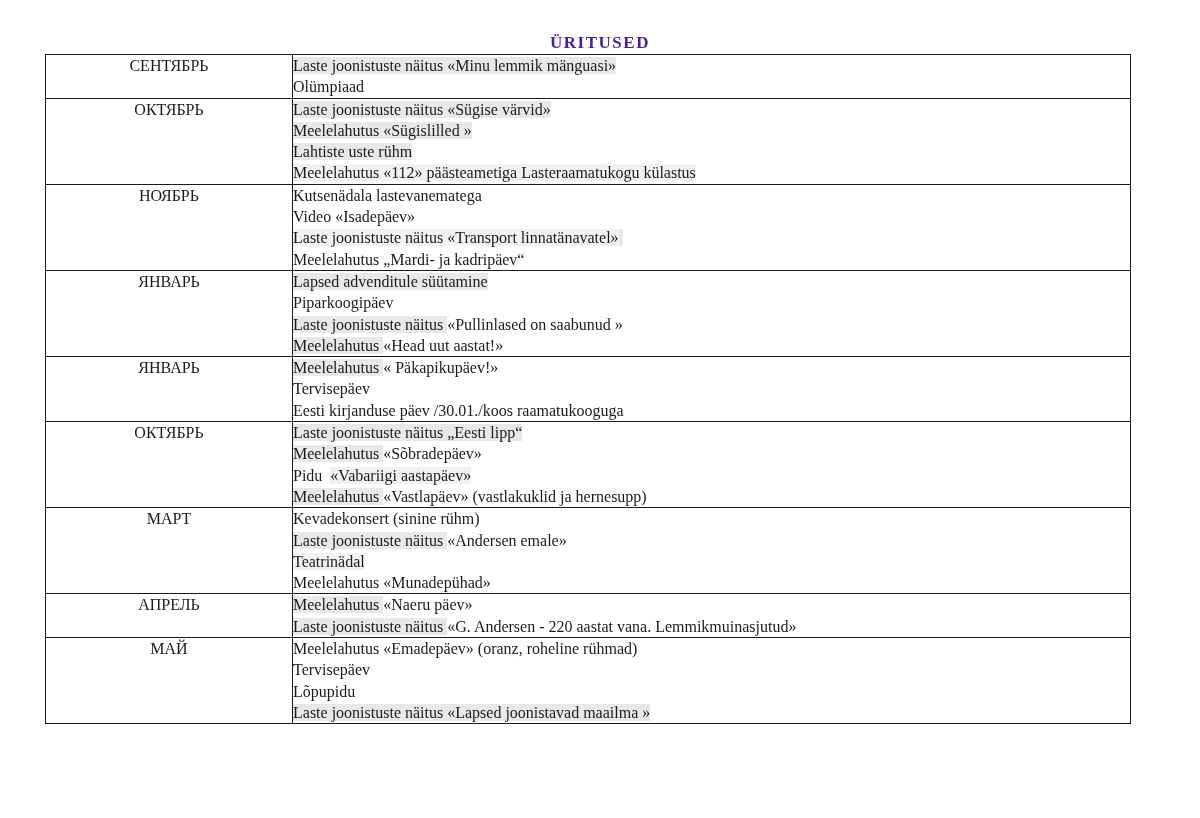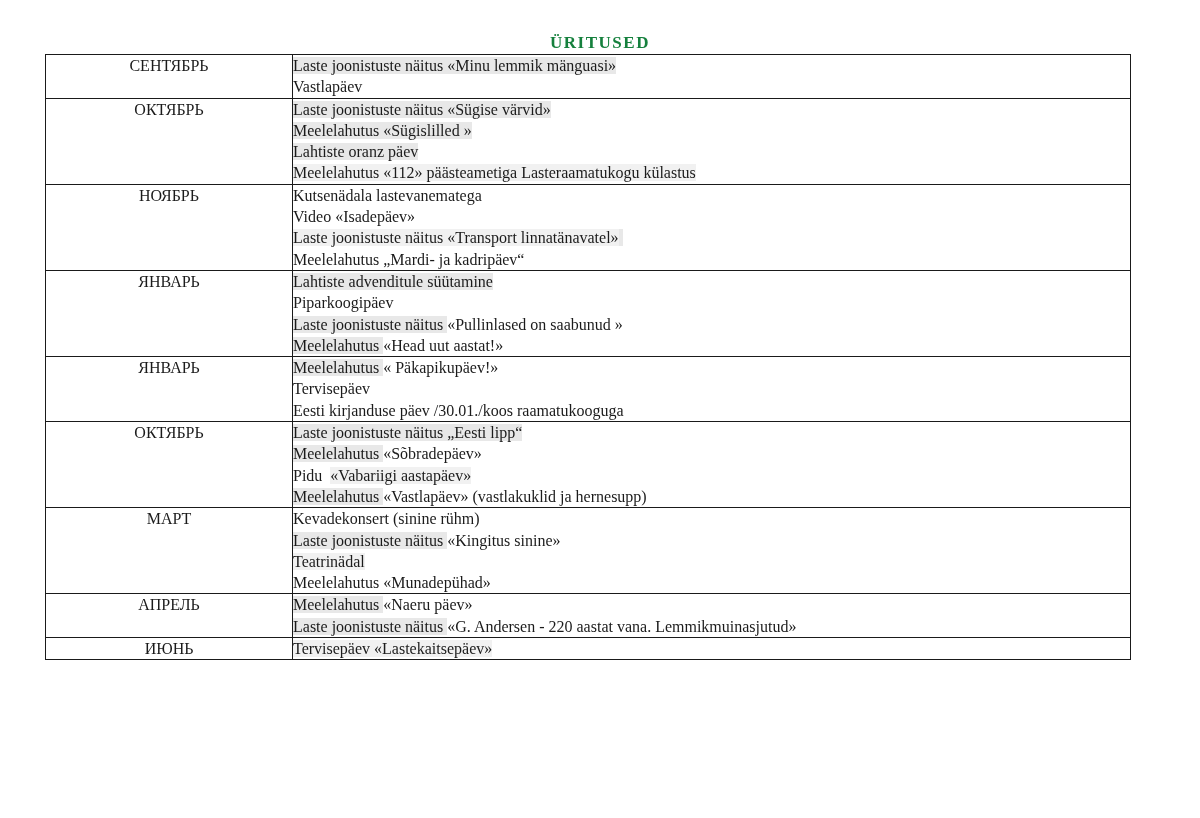--- a/index.html
+++ b/index.html
@@ -15,21 +15,21 @@
   }
   .doc-title {
     position: absolute;
     top: 33px;
     left: 0;
     width: 1200px;
     text-align: center;
     font-weight: bold;
     font-size: 17px;
     letter-spacing: 1.5px;
-    color: #15803d;
+    color: #4c1d95;
   }
   table.events-table {
     position: absolute;
     top: 54px;
     left: 45px;
     width: 1086px;
     border-collapse: collapse;
     table-layout: fixed;
     font-size: 16px;
     line-height: 21.3px;
@@ -58,45 +58,45 @@
 
 <div class="page" style="--hl: #e8e8e8; --hl-light: #f1f1f1; --border: #1a1a1a; --text: #1b1b1b;">
   <div class="doc-title">ÜRITUSED</div>
 
   <table class="events-table">
     <tbody>
         <tr>
           <td class="month-cell">СЕНТЯБРЬ</td>
           <td class="events-cell">
             <div class="event-line"><span class="hl">Laste joonistuste näitus «Minu lemmik mänguasi»</span></div>
-            <div class="event-line"><span>Vastlapäev</span></div>
+            <div class="event-line"><span>Olümpiaad</span></div>
           </td>
         </tr>
         <tr>
           <td class="month-cell">ОКТЯБРЬ</td>
           <td class="events-cell">
             <div class="event-line"><span class="hl">Laste joonistuste näitus «Sügise värvid»</span></div>
             <div class="event-line"><span class="hl">Meelelahutus «Sügislilled »</span></div>
-            <div class="event-line"><span class="hl">Lahtiste oranz päev</span></div>
+            <div class="event-line"><span class="hl">Lahtiste uste rühm</span></div>
             <div class="event-line"><span class="hl-light">Meelelahutus «112» päästeametiga Lasteraamatukogu külastus</span></div>
           </td>
         </tr>
         <tr>
           <td class="month-cell">НОЯБРЬ</td>
           <td class="events-cell">
             <div class="event-line"><span>Kutsenädala lastevanematega</span></div>
             <div class="event-line"><span>Video «Isadepäev»</span></div>
             <div class="event-line"><span class="hl-light">Laste joonistuste näitus «Transport linnatänavatel»</span><span class="hl">&nbsp;</span></div>
             <div class="event-line"><span>Meelelahutus „Mardi- ja kadripäev“</span></div>
           </td>
         </tr>
         <tr>
           <td class="month-cell">ЯНВАРЬ</td>
           <td class="events-cell">
-            <div class="event-line"><span class="hl">Lahtiste advenditule süütamine</span></div>
+            <div class="event-line"><span class="hl">Lapsed advenditule süütamine</span></div>
             <div class="event-line"><span>Piparkoogipäev</span></div>
             <div class="event-line"><span class="hl">Laste joonistuste näitus </span><span>«Pullinlased on saabunud »</span></div>
             <div class="event-line"><span class="hl">Meelelahutus </span><span>«Head uut aastat!»</span></div>
           </td>
         </tr>
         <tr>
           <td class="month-cell">ЯНВАРЬ</td>
           <td class="events-cell">
             <div class="event-line"><span class="hl">Meelelahutus </span><span>« Päkapikupäev!»</span></div>
             <div class="event-line"><span>Tervisepäev</span></div>
@@ -109,33 +109,36 @@
             <div class="event-line"><span class="hl">Laste joonistuste näitus „Eesti lipp“</span></div>
             <div class="event-line"><span class="hl">Meelelahutus </span><span>«Sõbradepäev»</span></div>
             <div class="event-line"><span>Pidu &nbsp;</span><span class="hl-light">«Vabariigi aastapäev»</span></div>
             <div class="event-line"><span class="hl">Meelelahutus </span><span>«Vastlapäev» (vastlakuklid ja hernesupp)</span></div>
           </td>
         </tr>
         <tr>
           <td class="month-cell">МАРТ</td>
           <td class="events-cell">
             <div class="event-line"><span>Kevadekonsert (sinine rühm)</span></div>
-            <div class="event-line"><span class="hl">Laste joonistuste näitus </span><span>«Kingitus sinine»</span></div>
+            <div class="event-line"><span class="hl">Laste joonistuste näitus </span><span>«Andersen emale»</span></div>
             <div class="event-line"><span class="hl-light">Teatrinädal</span></div>
             <div class="event-line"><span>Meelelahutus «Munadepühad»</span></div>
           </td>
         </tr>
         <tr>
           <td class="month-cell">АПРЕЛЬ</td>
           <td class="events-cell">
             <div class="event-line"><span class="hl">Meelelahutus </span><span>«Naeru päev»</span></div>
             <div class="event-line"><span class="hl">Laste joonistuste näitus </span><span>«G. Andersen - 220 aastat vana. Lemmikmuinasjutud»</span></div>
           </td>
         </tr>
         <tr>
-          <td class="month-cell">ИЮНЬ</td>
+          <td class="month-cell">МАЙ</td>
           <td class="events-cell">
-            <div class="event-line"><span class="hl-light">Tervisepäev «Lastekaitsepäev»</span></div>
+            <div class="event-line"><span>Meelelahutus «Emadepäev» (oranz, roheline rühmad)</span></div>
+            <div class="event-line"><span>Tervisepäev</span></div>
+            <div class="event-line"><span>Lõpupidu</span></div>
+            <div class="event-line"><span class="hl">Laste joonistuste näitus «Lapsed joonistavad maailma »</span></div>
           </td>
         </tr>
       </tbody>
   </table>
 </div>
 
 </body></html>

